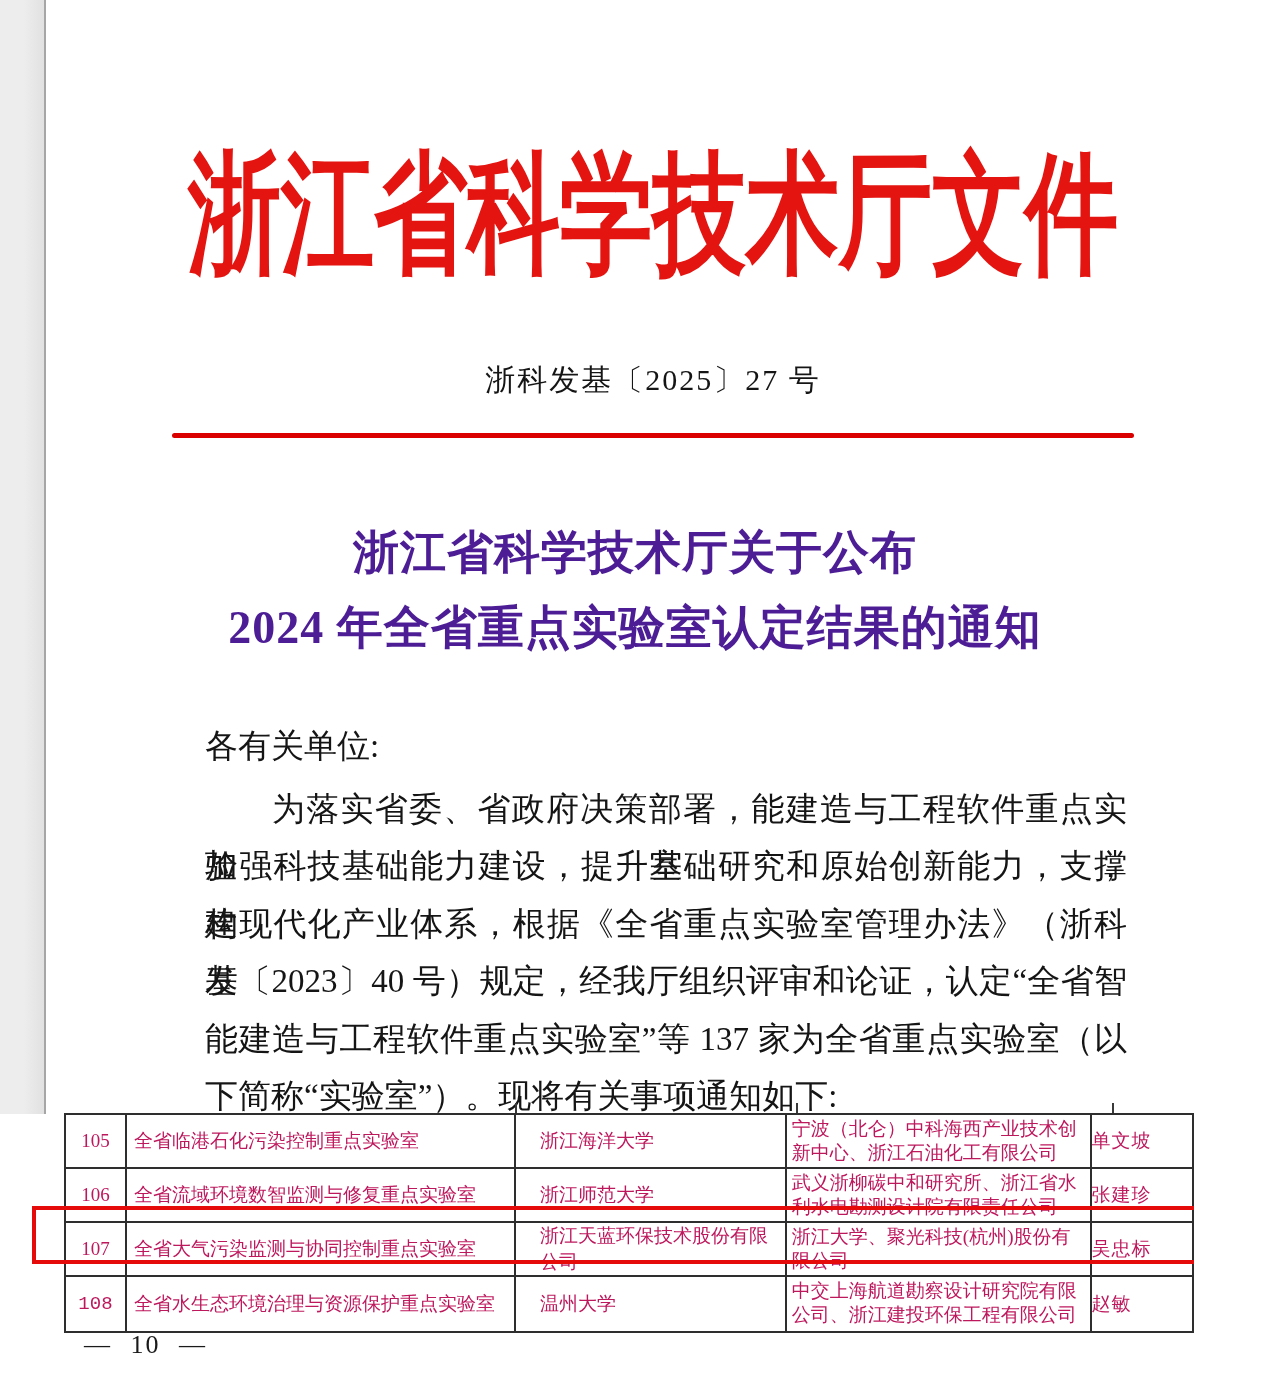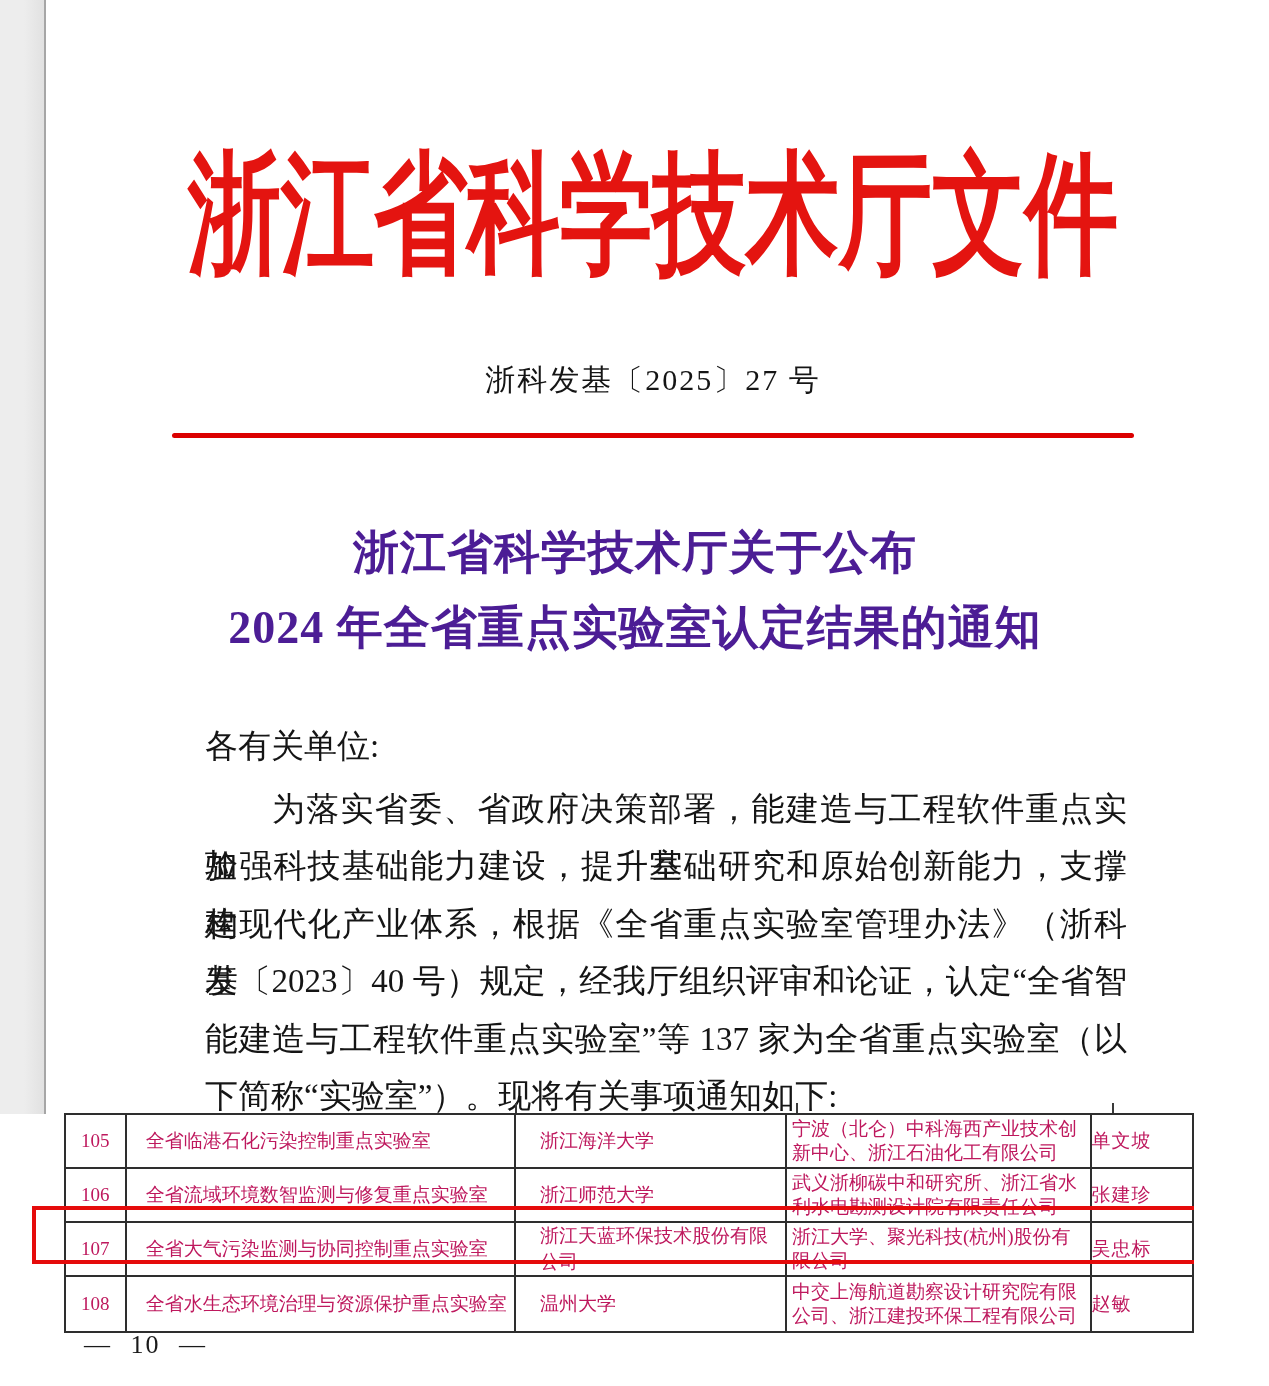--- a/index.html
+++ b/index.html
@@ -50,25 +50,25 @@
   .body-line.no-justify{text-align-last:left;}
   
   .doc-table{
     position:absolute;left:48px;top:1113px;border-collapse:collapse;table-layout:fixed;
     font-size:19px;color:#be185d;background:#ffffff;margin-left:16px;
   }
   .doc-table td{
     border:2px solid #2e2e2e;padding:0;vertical-align:middle;overflow:hidden;
   }
   .doc-table td.c-no{text-align:center;}
-  .doc-table td.c-lab{padding-left:19px;}
+  .doc-table td.c-lab{padding-left:7px;}
   .doc-table td.c-host{padding-left:24px;}
   .doc-table td.c-partners{padding:2px 5px;line-height:24px;}
   .doc-table td.c-director{letter-spacing:1px;}
-  tr.r1{height:52px;} tr.r2{height:48px;} tr.r3{height:46px;border-radius:22px;} tr.r4{height:56px;}
+  tr.r1{height:52px;} tr.r2{height:48px;} tr.r3{height:46px;border-radius:22px;} tr.r4{height:56px;font-family:Liberation Mono, monospace;}
   
   .stub{position:absolute;top:1103px;width:2px;height:10px;background:#3a3a3a;}
   .stub.s1{left:515px;} .stub.s2{left:796px;} .stub.s3{left:1112px;}
   
   .highlight-box{
     position:absolute;left:32px;top:1206px;width:1190px;height:50px;
     border:4px solid #e50b0b;background:transparent;pointer-events:none;
   }
   .page-footer{
     position:absolute;left:84px;top:1330px;font-size:26px;letter-spacing:2px;

